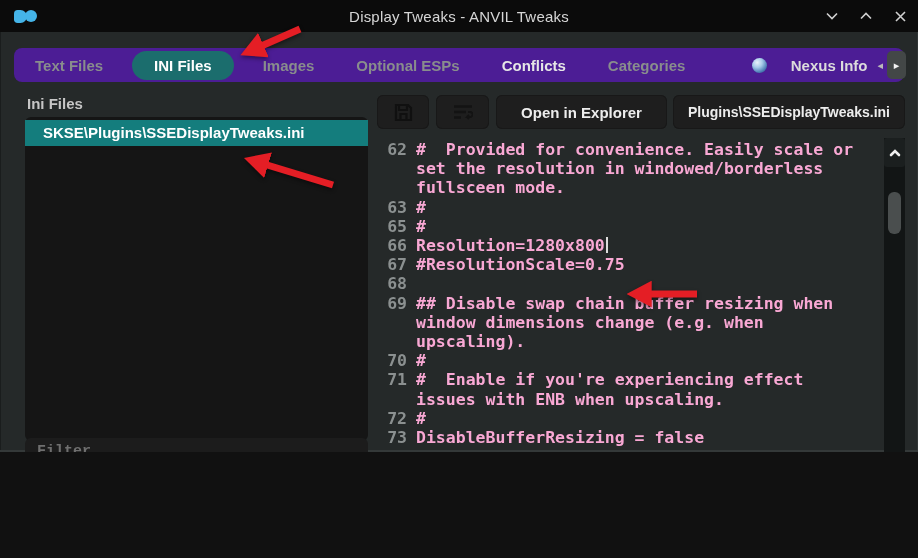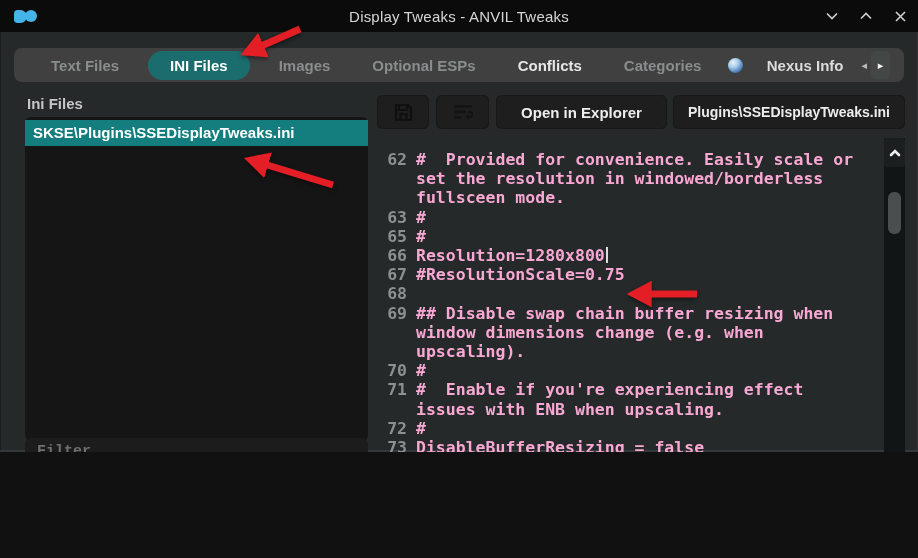--- a/index.html
+++ b/index.html
@@ -11,47 +11,47 @@
   
   .titlebar{position:absolute;top:0;left:0;width:918px;height:32px;background:#0b0b0b;display:flex;align-items:center;}
   .logo{position:absolute;left:14px;top:9px;width:30px;height:14px;display:flex;align-items:center;}
   .logo .l1{width:13px;height:13px;background:#45b4e8;border-radius:4px 7px 7px 4px;}
   .logo .l2{width:12px;height:12px;background:#45b4e8;border-radius:50%;margin-left:-2px;}
   .win-title{position:absolute;left:0;right:0;text-align:center;color:#d6d6d6;font-size:15px;letter-spacing:.2px;}
   .win-controls{position:absolute;right:8px;top:0;height:32px;display:flex;align-items:center;gap:14px;}
   .win-btn{width:20px;height:20px;display:flex;align-items:center;justify-content:center;cursor:default;}
   .win-btn svg{display:block;}
   
-  .tabbar{position:absolute;left:14px;top:48px;width:890px;height:34px;background:#404040;border-radius:8px;display:flex;align-items:center;padding:0 16px;box-sizing:border-box;}
+  .tabbar{position:absolute;left:14px;top:48px;width:890px;height:34px;background:#4c1d95;border-radius:8px;display:flex;align-items:center;padding:0 0;box-sizing:border-box;}
   .tab{color:#898d8d;font-weight:bold;font-size:15px;padding:0 21px;white-space:nowrap;}
   .tab.bright{color:#e6e6e6;}
   .tab.active{background:#1b6d6d;color:#fff;border-radius:15px;height:29px;line-height:29px;padding:0 22px;margin:0 8px;}
   .tab-spacer{flex:1;}
-  .nexus{display:flex;align-items:center;gap:24px;margin-right:16px;}
+  .nexus{display:flex;align-items:center;gap:24px;margin-right:8px;}
   .globe{width:15px;height:15px;border-radius:50%;background:radial-gradient(circle at 35% 30%, #eaf3fb 0%, #a7cbe9 35%, #4a7cb4 70%, #28496c 100%);}
   .nexus-label{color:#dcdcdc;font-weight:bold;font-size:15px;}
   .tab-scroll-left{color:#b9b9b9;font-size:11px;margin:0 4px 0 2px;}
   .tab-scroll-right{width:19px;height:28px;background:#434747;border-radius:5px;color:#f2f2f2;font-size:11px;display:flex;align-items:center;justify-content:center;margin-right:-2px;}
   
   .left-heading{position:absolute;left:27px;top:95px;color:#c6c6c6;font-weight:bold;font-size:15px;}
   .listbox{position:absolute;left:25px;top:117px;width:343px;height:324px;background:#151515;border-radius:6px;padding-top:3px;box-sizing:border-box;}
-  .list-item{height:26px;line-height:26px;background:#147d7d;color:#fff;font-weight:bold;font-size:15px;padding-left:8px;white-space:nowrap;overflow:hidden;}
+  .list-item{height:26px;line-height:26px;background:#147d7d;color:#fff;font-weight:bold;font-size:15px;padding-left:18px;white-space:nowrap;overflow:hidden;}
   .filter{position:absolute;left:25px;top:438px;width:343px;height:27px;background:#1c1c1c;border:none;border-radius:6px;color:#d8d8d8;font-family:Liberation Mono, monospace;font-weight:bold;font-size:15px;padding:0 12px;box-sizing:border-box;outline:none;}
   .filter::placeholder{color:#6f6f6f;}
   
   .btn{position:absolute;background:#1e1e1e;border-radius:6px;color:#ededed;font-weight:bold;font-size:15px;display:flex;align-items:center;justify-content:center;box-shadow:inset 0 0 0 1px #181818;cursor:default;}
   .btn-prev{left:16px;top:515px;width:92px;height:32px;}
   .btn-next{left:116px;top:515px;width:64px;height:32px;}
   .btn-close{left:833px;top:515px;width:71px;height:32px;}
   .btn-save{left:377px;top:95px;width:52px;height:34px;}
   .btn-wrap{left:436px;top:95px;width:53px;height:34px;}
   .btn-open{left:496px;top:95px;width:171px;height:34px;}
   .path-field{left:673px;top:95px;width:232px;height:34px;font-size:14px;white-space:nowrap;}
   
-  .editor{position:absolute;left:377px;top:138px;width:500px;height:355px;overflow:hidden;font-family:"DejaVu Sans Mono","Liberation Mono",monospace;font-weight:bold;font-size:16.5px;line-height:19.2px;padding-top:2px;box-sizing:border-box;cursor:text;margin-top:10px;}
+  .editor{position:absolute;left:377px;top:138px;width:500px;height:355px;overflow:hidden;font-family:"DejaVu Sans Mono","Liberation Mono",monospace;font-weight:bold;font-size:16.5px;line-height:19.2px;padding-top:2px;box-sizing:border-box;cursor:text;}
   .erow{display:flex;min-height:19.2px;}
   .ln{width:30px;flex:none;text-align:right;color:#8b9090;}
   .code{margin-left:9px;width:452px;white-space:pre-wrap;overflow-wrap:break-word;color:#f9a8d4;}
   .caret{display:inline-block;width:2px;height:16px;background:#dcdcdc;vertical-align:-2px;margin-left:1px;}
   
   .scrollbar{position:absolute;left:884px;top:138px;width:21px;height:352px;background:#121515;}
   .sb-btn{position:absolute;left:0;width:21px;height:29px;background:#1b1f1f;border-radius:3px;display:flex;align-items:center;justify-content:center;}
   .sb-up{top:0;}
   .sb-down{bottom:0;height:28px;}
   .sb-thumb{position:absolute;left:4px;top:54px;width:13px;height:42px;background:#4a4e4e;border-radius:6px;}

